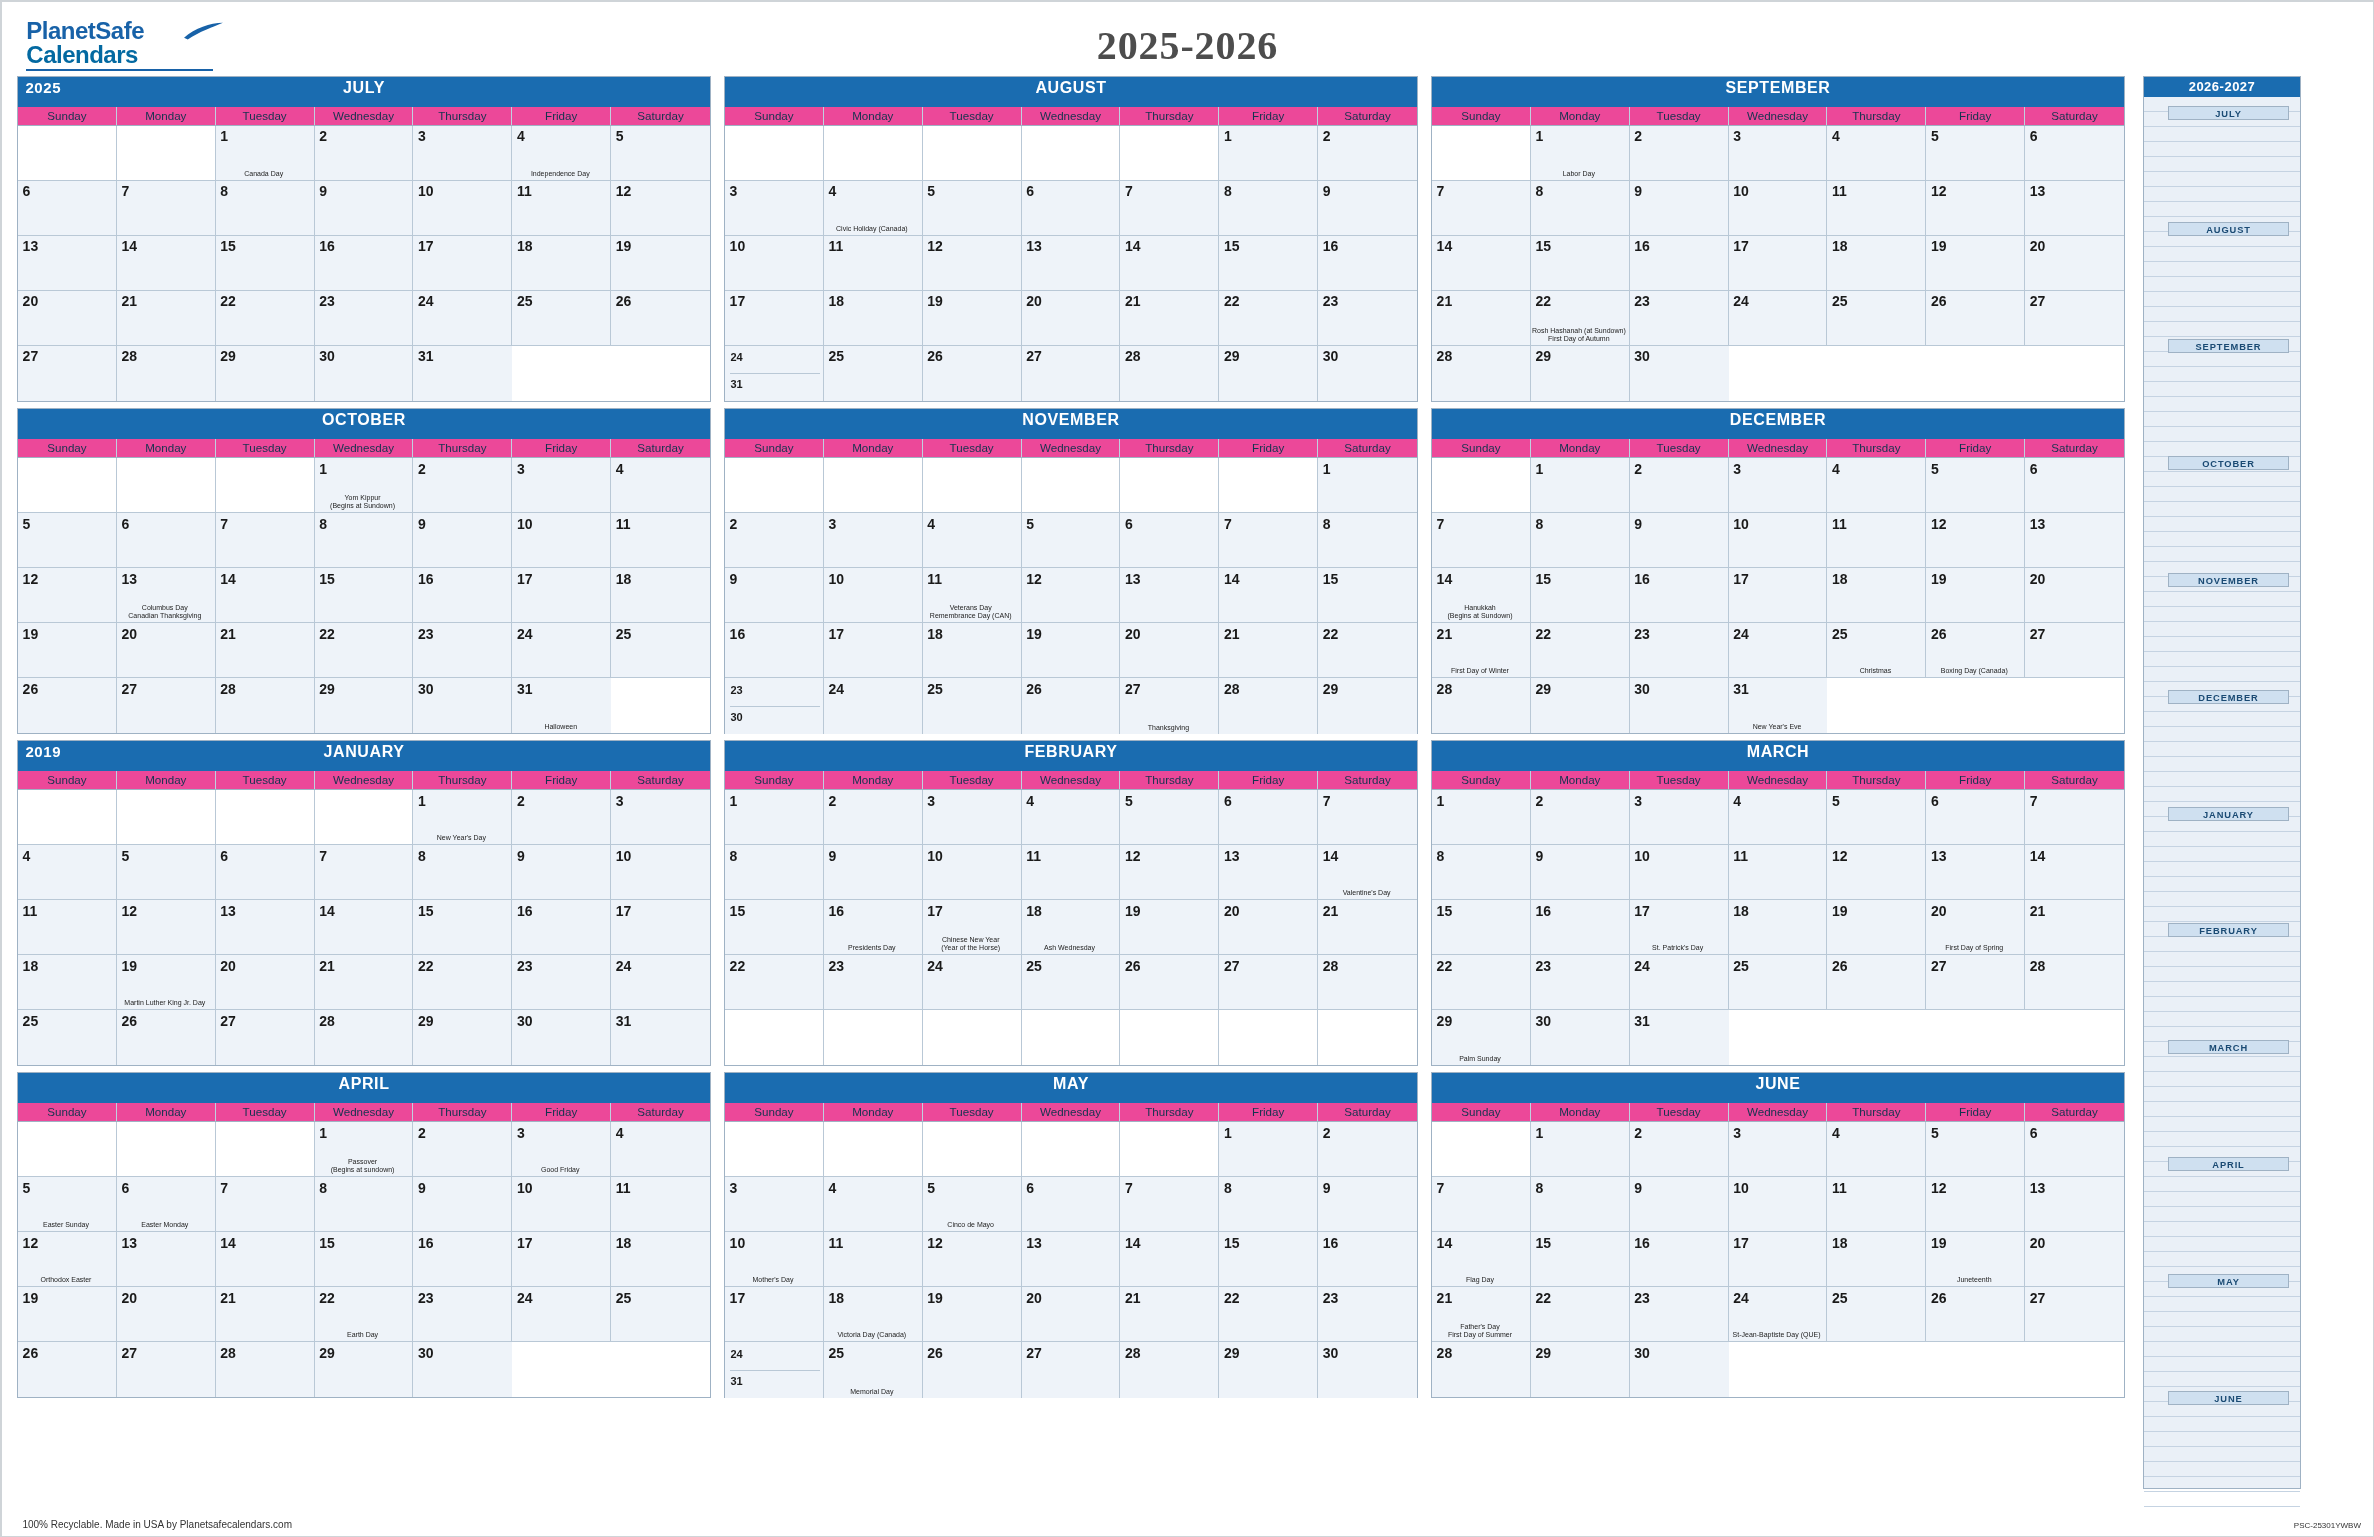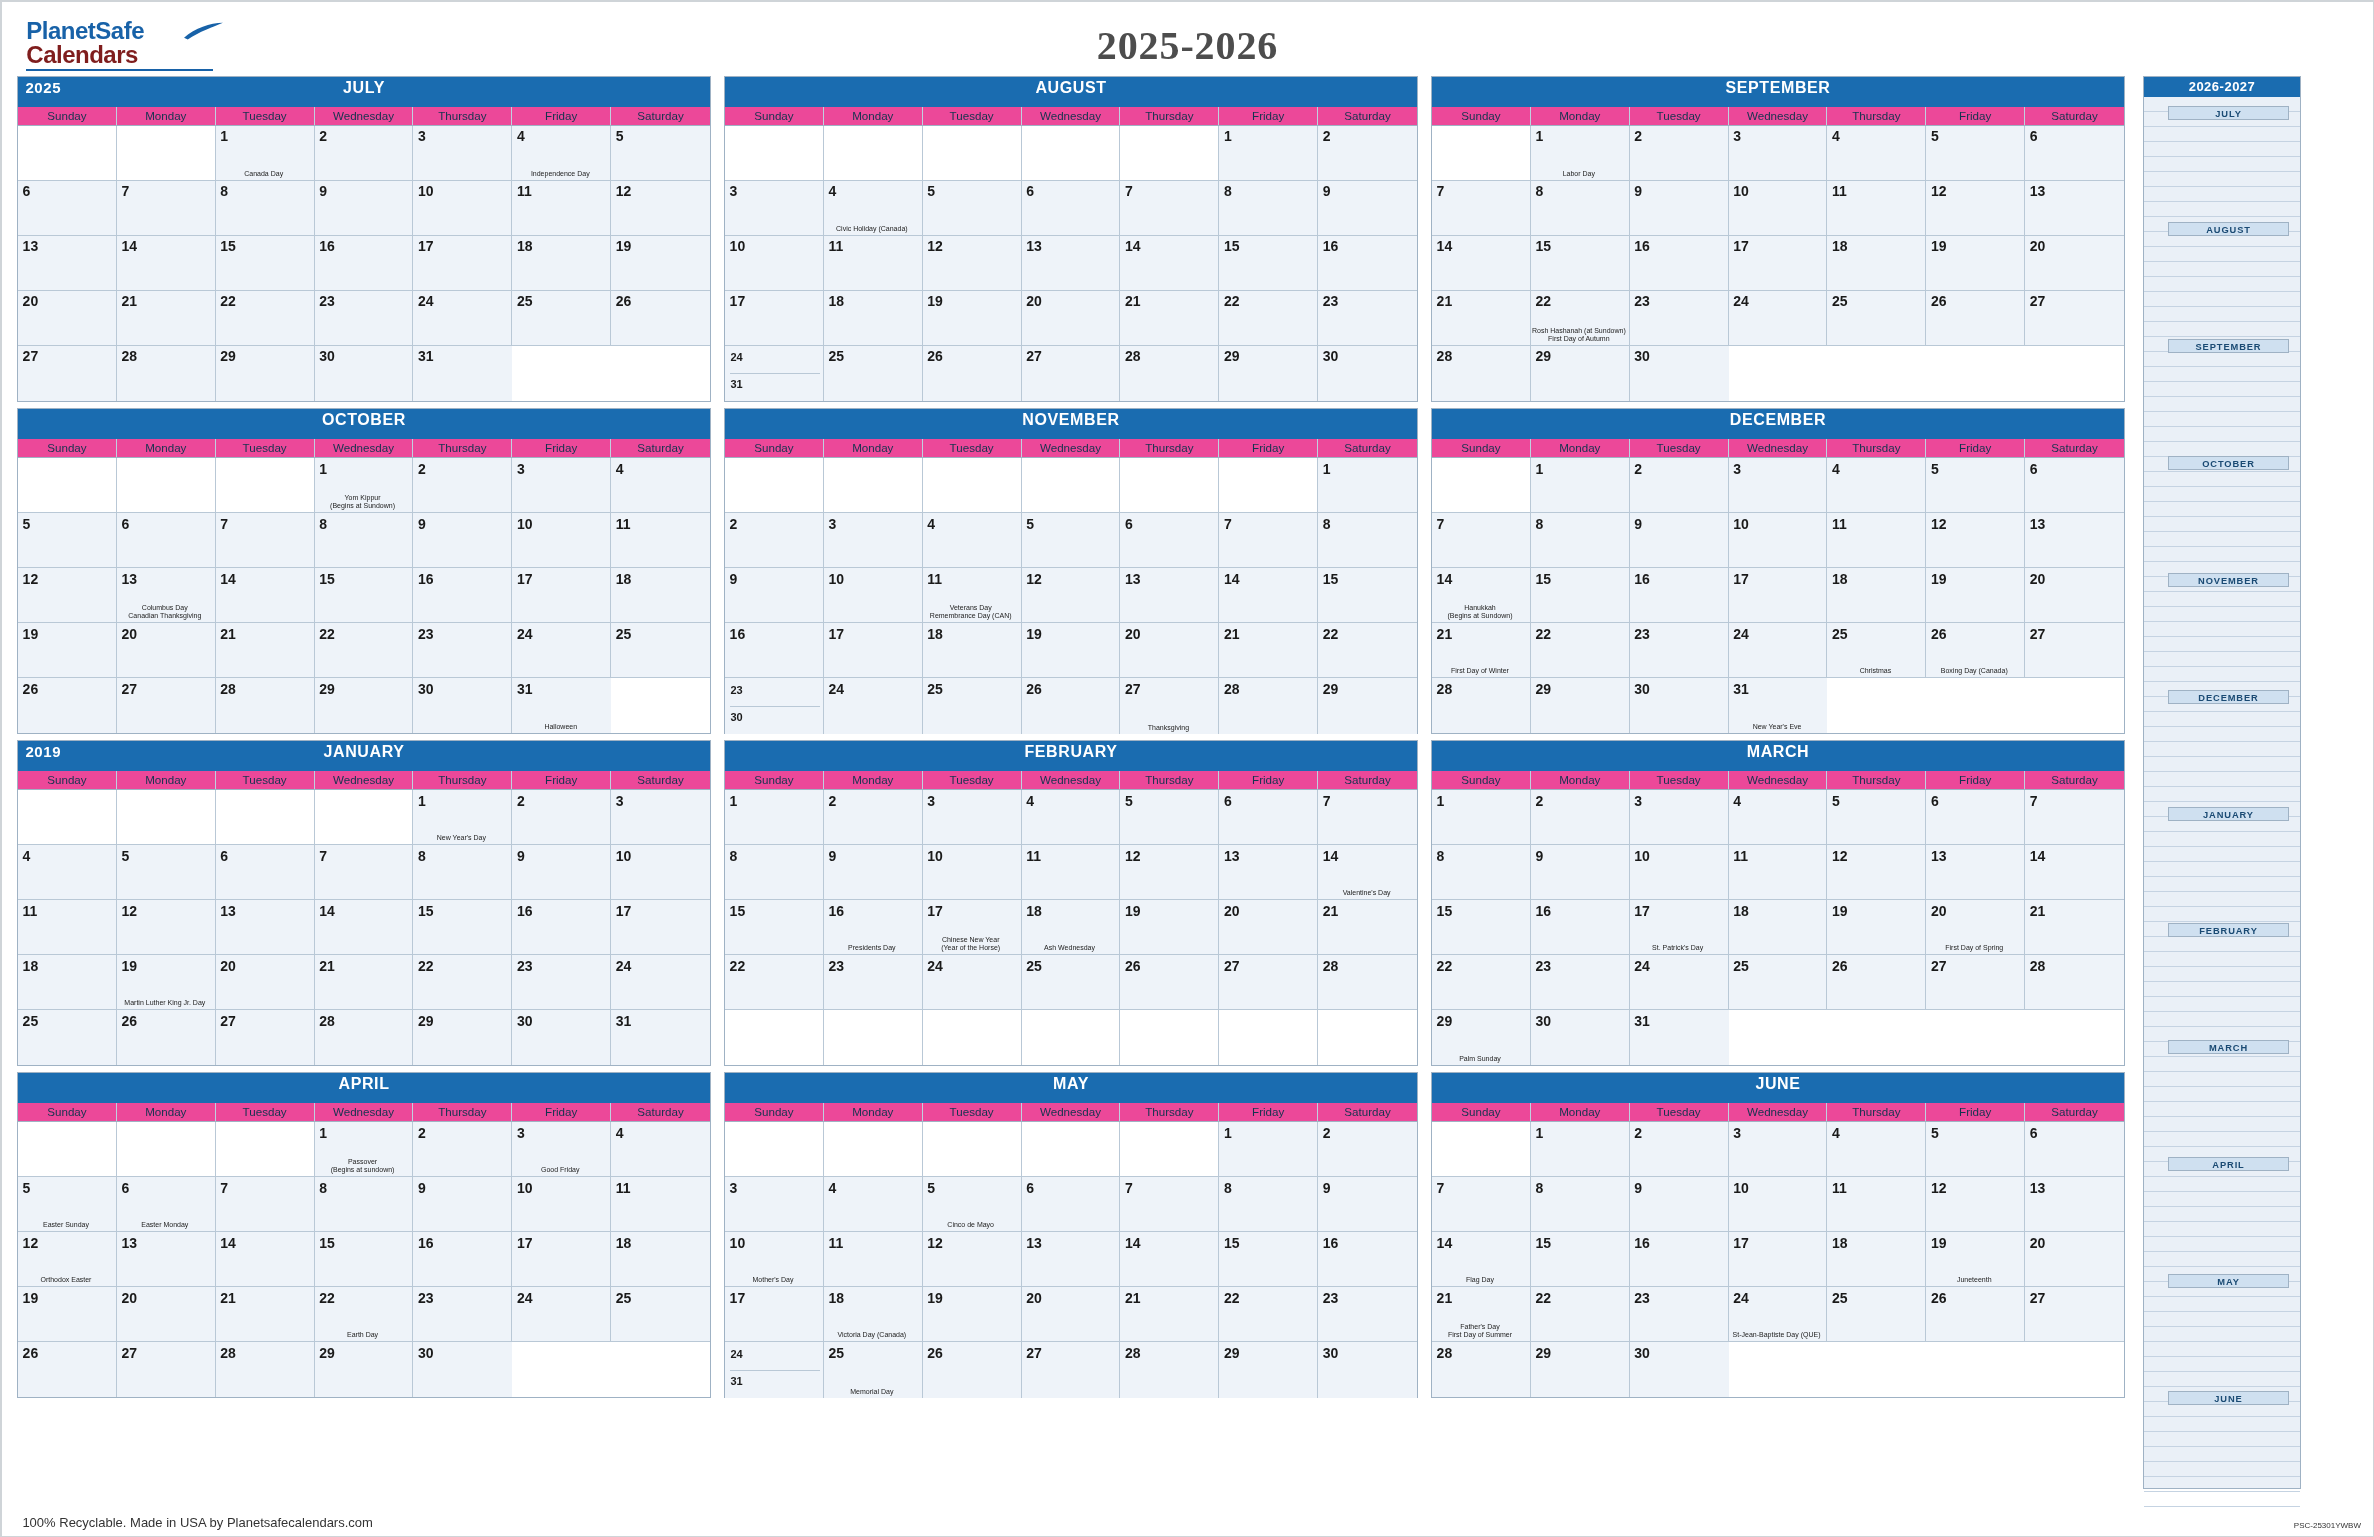--- a/index.html
+++ b/index.html
@@ -19,21 +19,21 @@
     background: #fff;
   }
 
   
   .header { position: relative; height: 61px; }
   .logo {
     position: absolute; left: 9.3px; top: 3.7px;
     width: 195px;
   }
   .logo .l1 { font-size: 24px; font-weight: bold; color:#1862a8; letter-spacing:-0.5px; line-height:1.0; }
-  .logo .l2 { font-size: 24px; font-weight: bold; color:#7f1d1d; letter-spacing:-0.5px; line-height:1.0; }
+  .logo .l2 { font-size: 24px; font-weight: bold; color:#0369a1; letter-spacing:-0.5px; line-height:1.0; }
   .logo .swoosh { position:absolute; right:-3.7px; top:1.9px; }
   .logo .underline { width: 187px; height:2.8px; background:#1862a8; margin-top:1.9px; }
   .title {
     text-align: center;
     font-size: 40px;
     font-weight: bold;
     color: #4d4d4d;
     letter-spacing: 0.9px;
     line-height: 61px;
     font-family: "Liberation Serif", serif;
@@ -132,21 +132,21 @@
     background: #cfe0f0;
     border: 0.9px solid #9fb2c4;
     text-align:center;
     font-size: 9.3px; font-weight: bold; color:#1a4a73;
     letter-spacing: 0.9px;
   }
 
   
   .footer {
     position:absolute; left: 20.4px; bottom: 5.6px;
-    font-size: 13px; color:#333;text-align:right;
+    font-size: 10px; color:#333;text-align:right;
   }
   .footer-right {
     position:absolute; right: 12px; bottom: 5.6px;
     font-size: 8px; color:#333;
   }
 </style>
 </head>
 <body>
 
 <div class="page">

